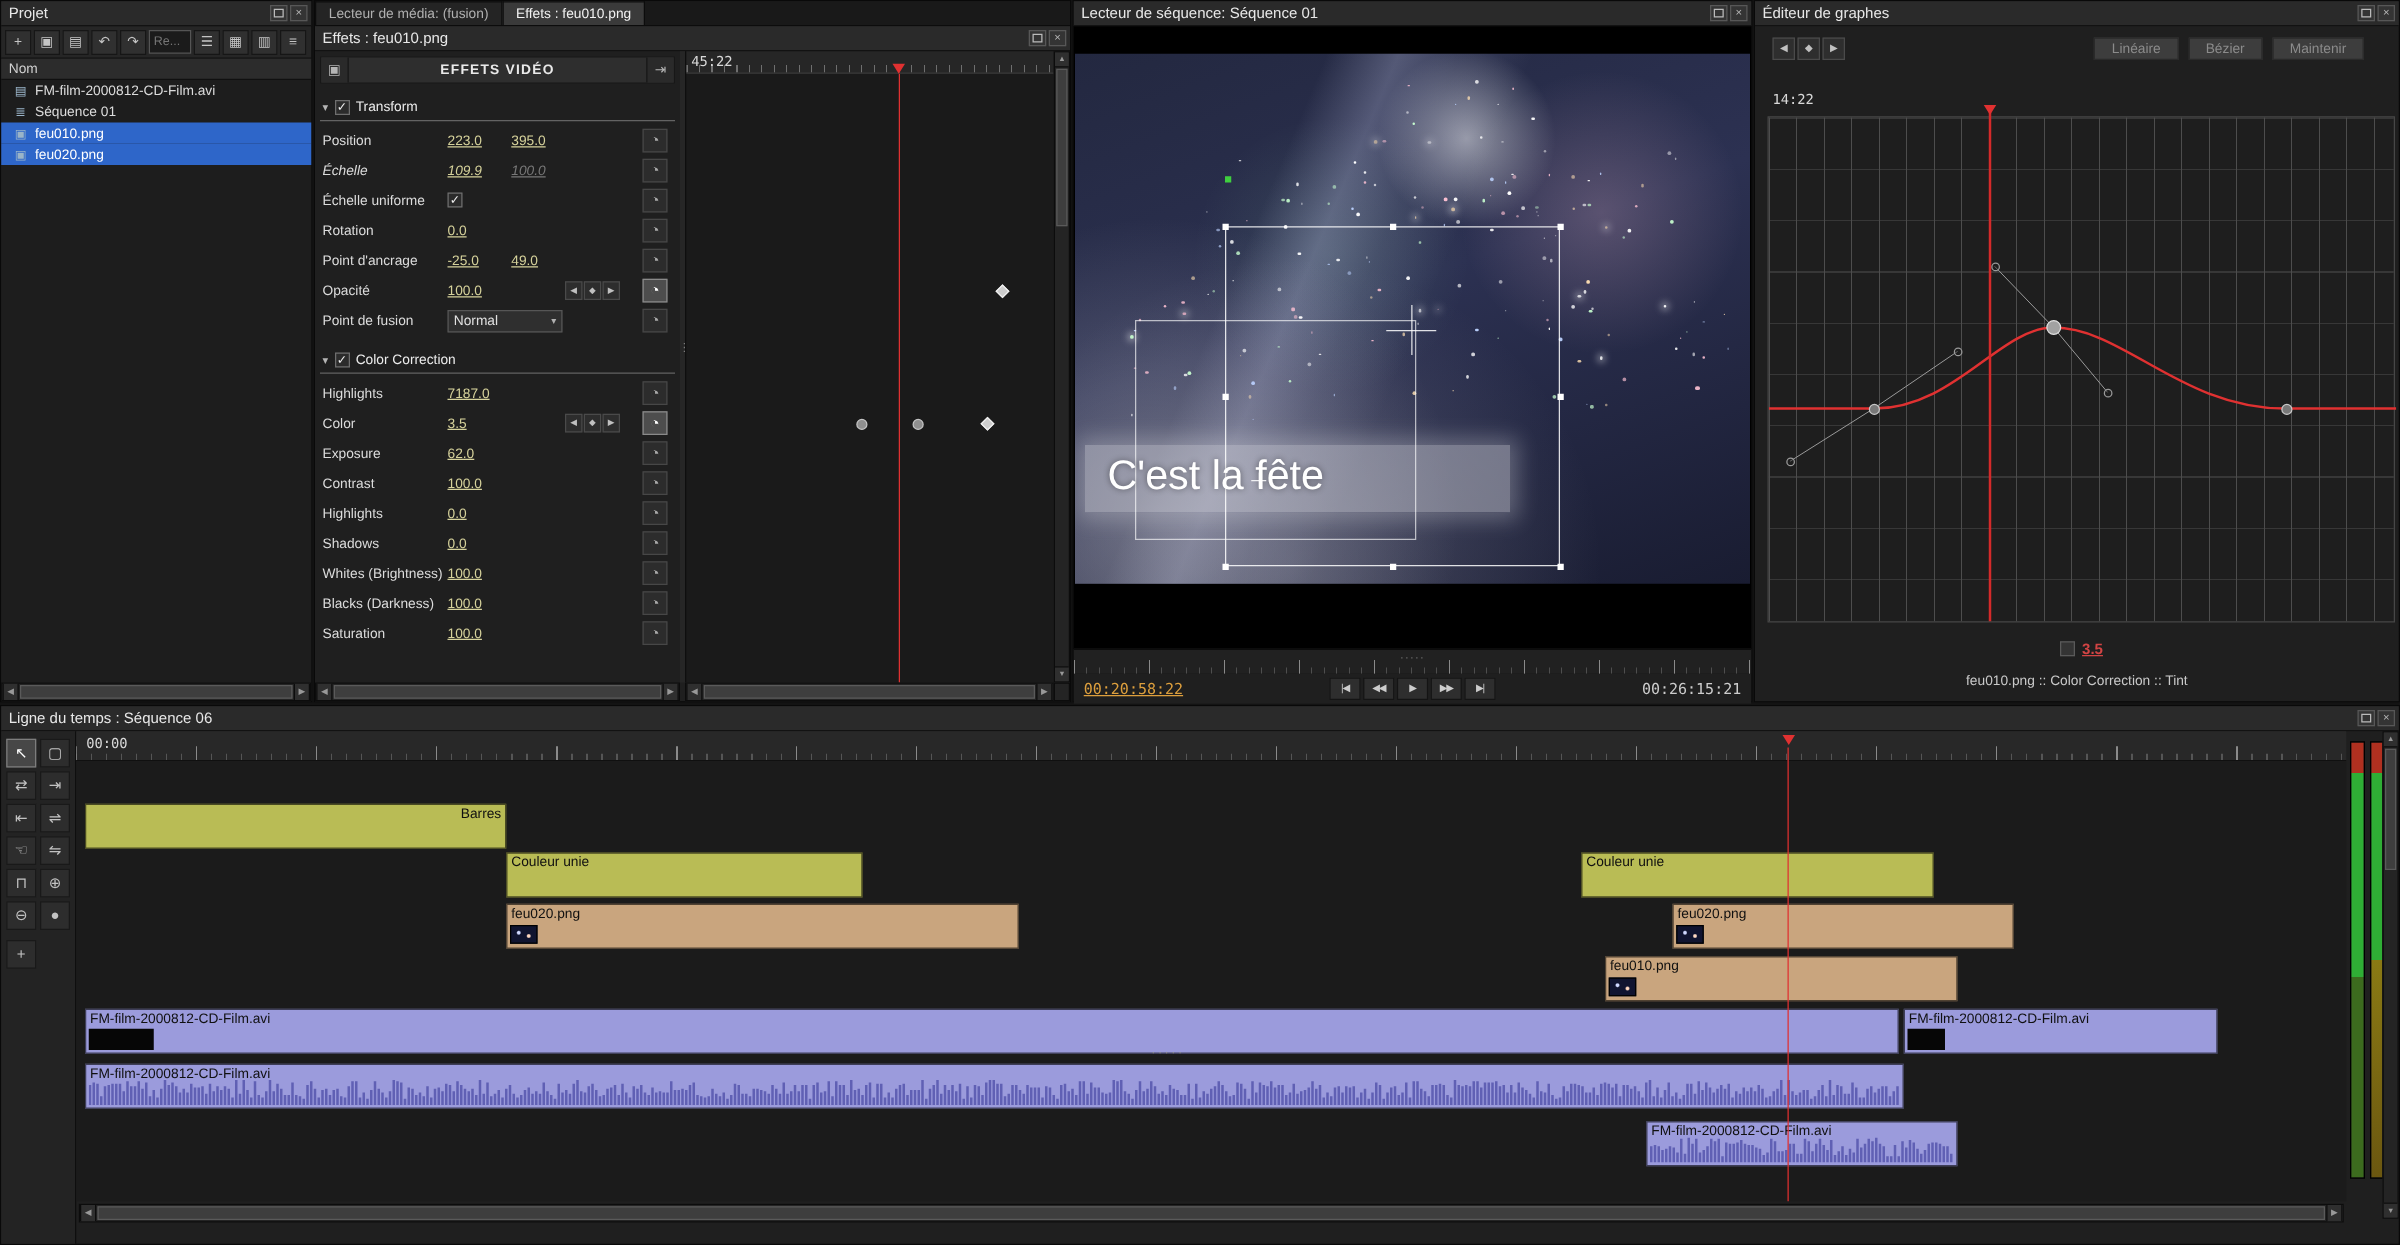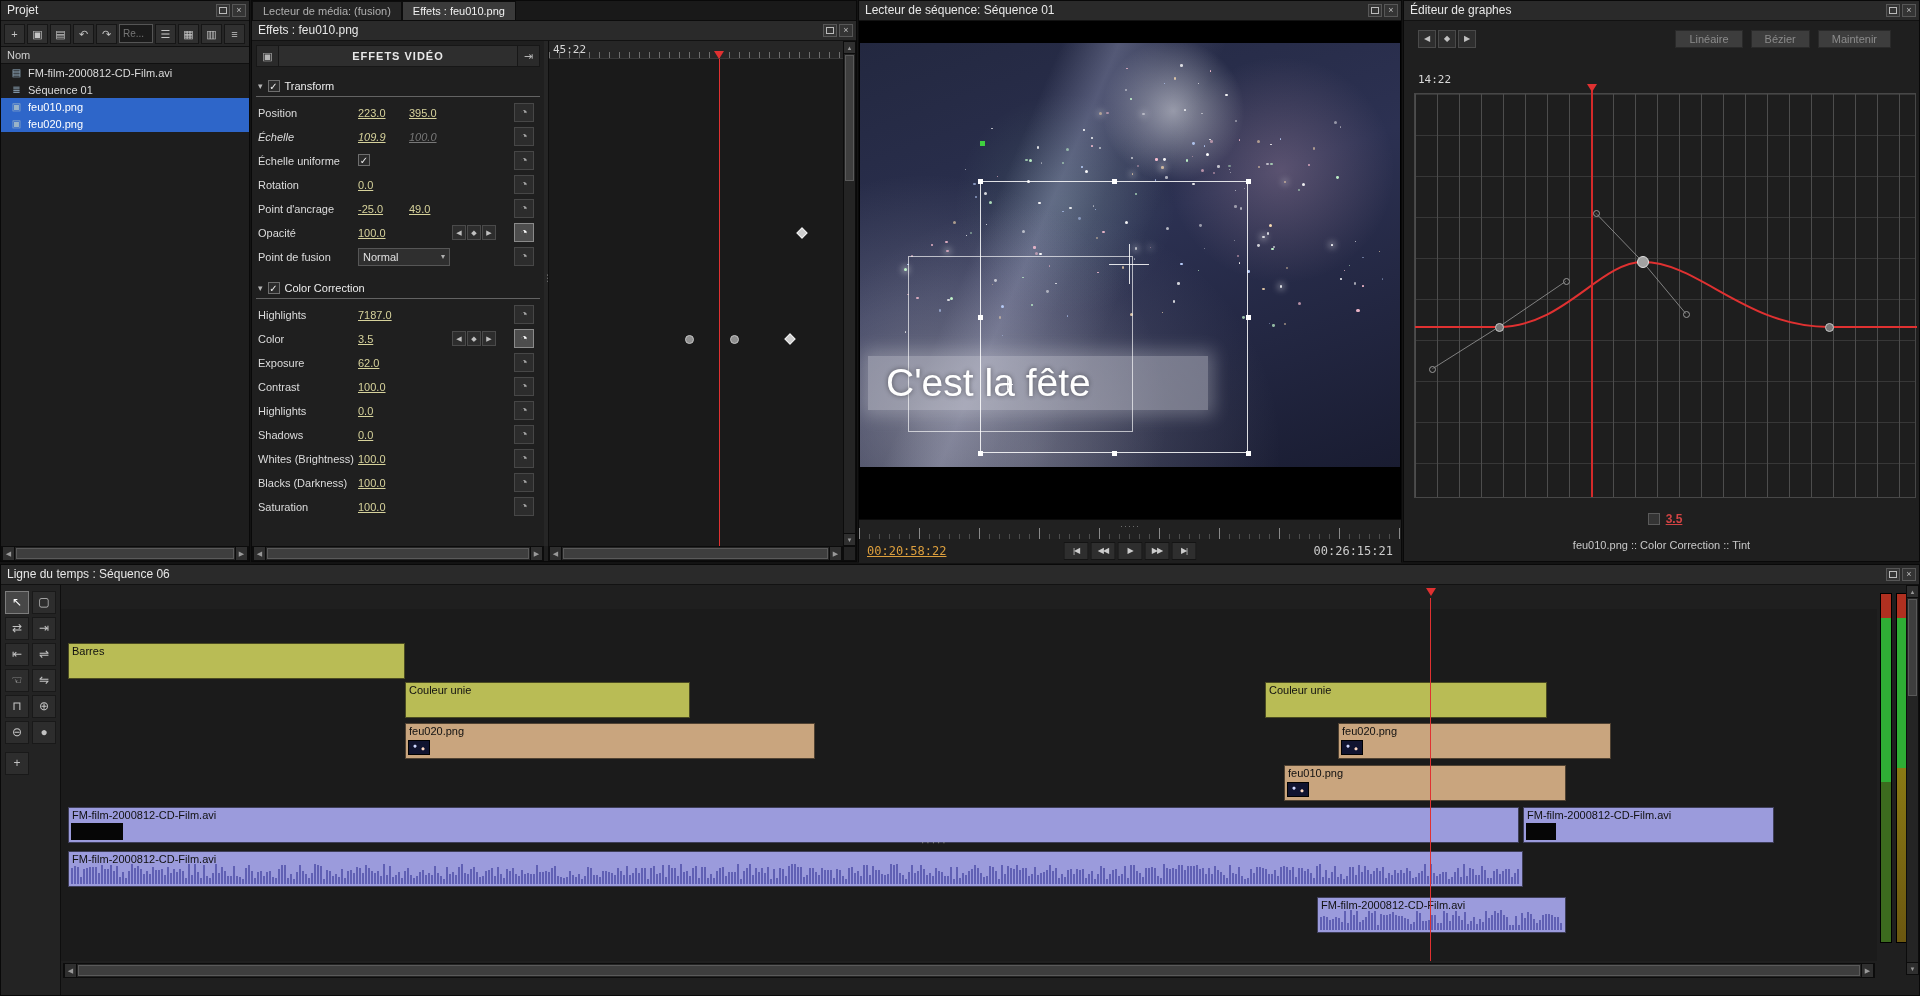--- a/index.html
+++ b/index.html
@@ -85,21 +85,21 @@
       radial-gradient(circle at 58% 16%, rgba(255,255,255,0.50), transparent 15%),
       radial-gradient(circle at 78% 30%, rgba(255,200,220,0.22), transparent 22%),
       radial-gradient(circle at 38% 38%, rgba(180,255,200,0.12), transparent 26%),
       linear-gradient(160deg,#232840 0%,#2c3152 45%,#191c31 100%)}
   .spark{position:absolute;border-radius:50%}
   #caption-band{position:absolute;left:8px;top:313px;width:340px;height:54px;background:rgba(222,222,228,0.42);box-shadow:0 0 16px 6px rgba(222,222,228,0.30)}
   .gz-rect{position:absolute;border:1px solid rgba(255,255,255,0.85)}
   #gz-a{left:120px;top:138px;width:268px;height:272px;z-index:3}
   #gz-b{left:48px;top:213px;width:225px;height:176px;border-color:rgba(255,255,255,0.65);z-index:2}
   .gz-handle{position:absolute;width:5px;height:5px;background:#fff;z-index:4}
-  #caption-text{position:absolute;left:26px;top:318px;font-size:39px;color:#fff;text-shadow:0 0 5px rgba(0,0,0,0.45);z-index:5;white-space:nowrap}
+  #caption-text{position:absolute;left:26px;top:318px;font-size:33px;color:#fff;text-shadow:0 0 5px rgba(0,0,0,0.45);z-index:5;white-space:nowrap}
   #gz-anchor{position:absolute;left:249px;top:201px;width:40px;height:40px;z-index:4}
   #gz-cross-small{position:absolute;left:141px;top:335px;width:12px;height:12px;z-index:6}
   .cross-h{position:absolute;left:0;right:0;top:50%;height:1px;background:rgba(255,255,255,0.85)}
   .cross-v{position:absolute;top:0;bottom:0;left:50%;width:1px;background:rgba(255,255,255,0.85)}
   #gz-green{position:absolute;left:120px;top:98px;width:5px;height:5px;background:#3fcf3f;z-index:5}
   #viewer-ruler{position:absolute;left:0;right:0;top:518px;height:20px;background-color:#212121;border-top:1px solid #0c0c0c;
     background-image:repeating-linear-gradient(to right,#8a8a8a 0 1px,transparent 1px 60px),repeating-linear-gradient(to right,#4e4e4e 0 1px,transparent 1px 10px);
     background-size:100% 11px,100% 5px;background-position:left bottom,left bottom;background-repeat:no-repeat}
   #viewer-ruler::after{content:"·····";position:absolute;left:50%;transform:translateX(-50%);top:1px;color:#787878;font-size:9px;letter-spacing:1px}
   #transport{position:absolute;left:0;right:0;top:538px;height:24px;display:flex;align-items:center;padding:0 8px;background:#1f1f1f}
@@ -604,23 +604,26 @@
         <span class="tool">☜</span>
         <span class="tool">⇋</span>
         <span class="tool">⊓</span>
         <span class="tool">⊕</span>
         <span class="tool">⊖</span>
         <span class="tool">●</span>
         <i class="brk"></i>
         <span class="tool">+</span>
       </div>
     <div id="tl-main">
+      <div id="tl-ruler">
+          <span id="tl-ruler-start">00:00</span>
+        </div>
       <div id="tl-tracks">
         <div id="tl-divider">·····</div>
-      <div class="clip" style="left: 7px; top: 34px; width: 337px; height: 36px; background: rgb(185, 188, 85);">
+      <div class="clip" style="left: 7px; top: 34px; width: 337px; height: 36px; background: rgb(185, 188, 85); text-align: right;">
             <span class="clip-label">Barres</span>
           </div>
           <div class="clip" style="left: 344px; top: 73px; width: 285px; height: 36px; background: rgb(185, 188, 85);">
             <span class="clip-label">Couleur unie</span>
           </div>
           <div class="clip" style="left: 1204px; top: 73px; width: 282px; height: 36px; background: rgb(185, 188, 85);">
             <span class="clip-label">Couleur unie</span>
           </div>
           <div class="clip" style="left: 344px; top: 114px; width: 410px; height: 36px; background: rgb(201, 165, 126);">
             <span class="clip-label">feu020.png</span>

